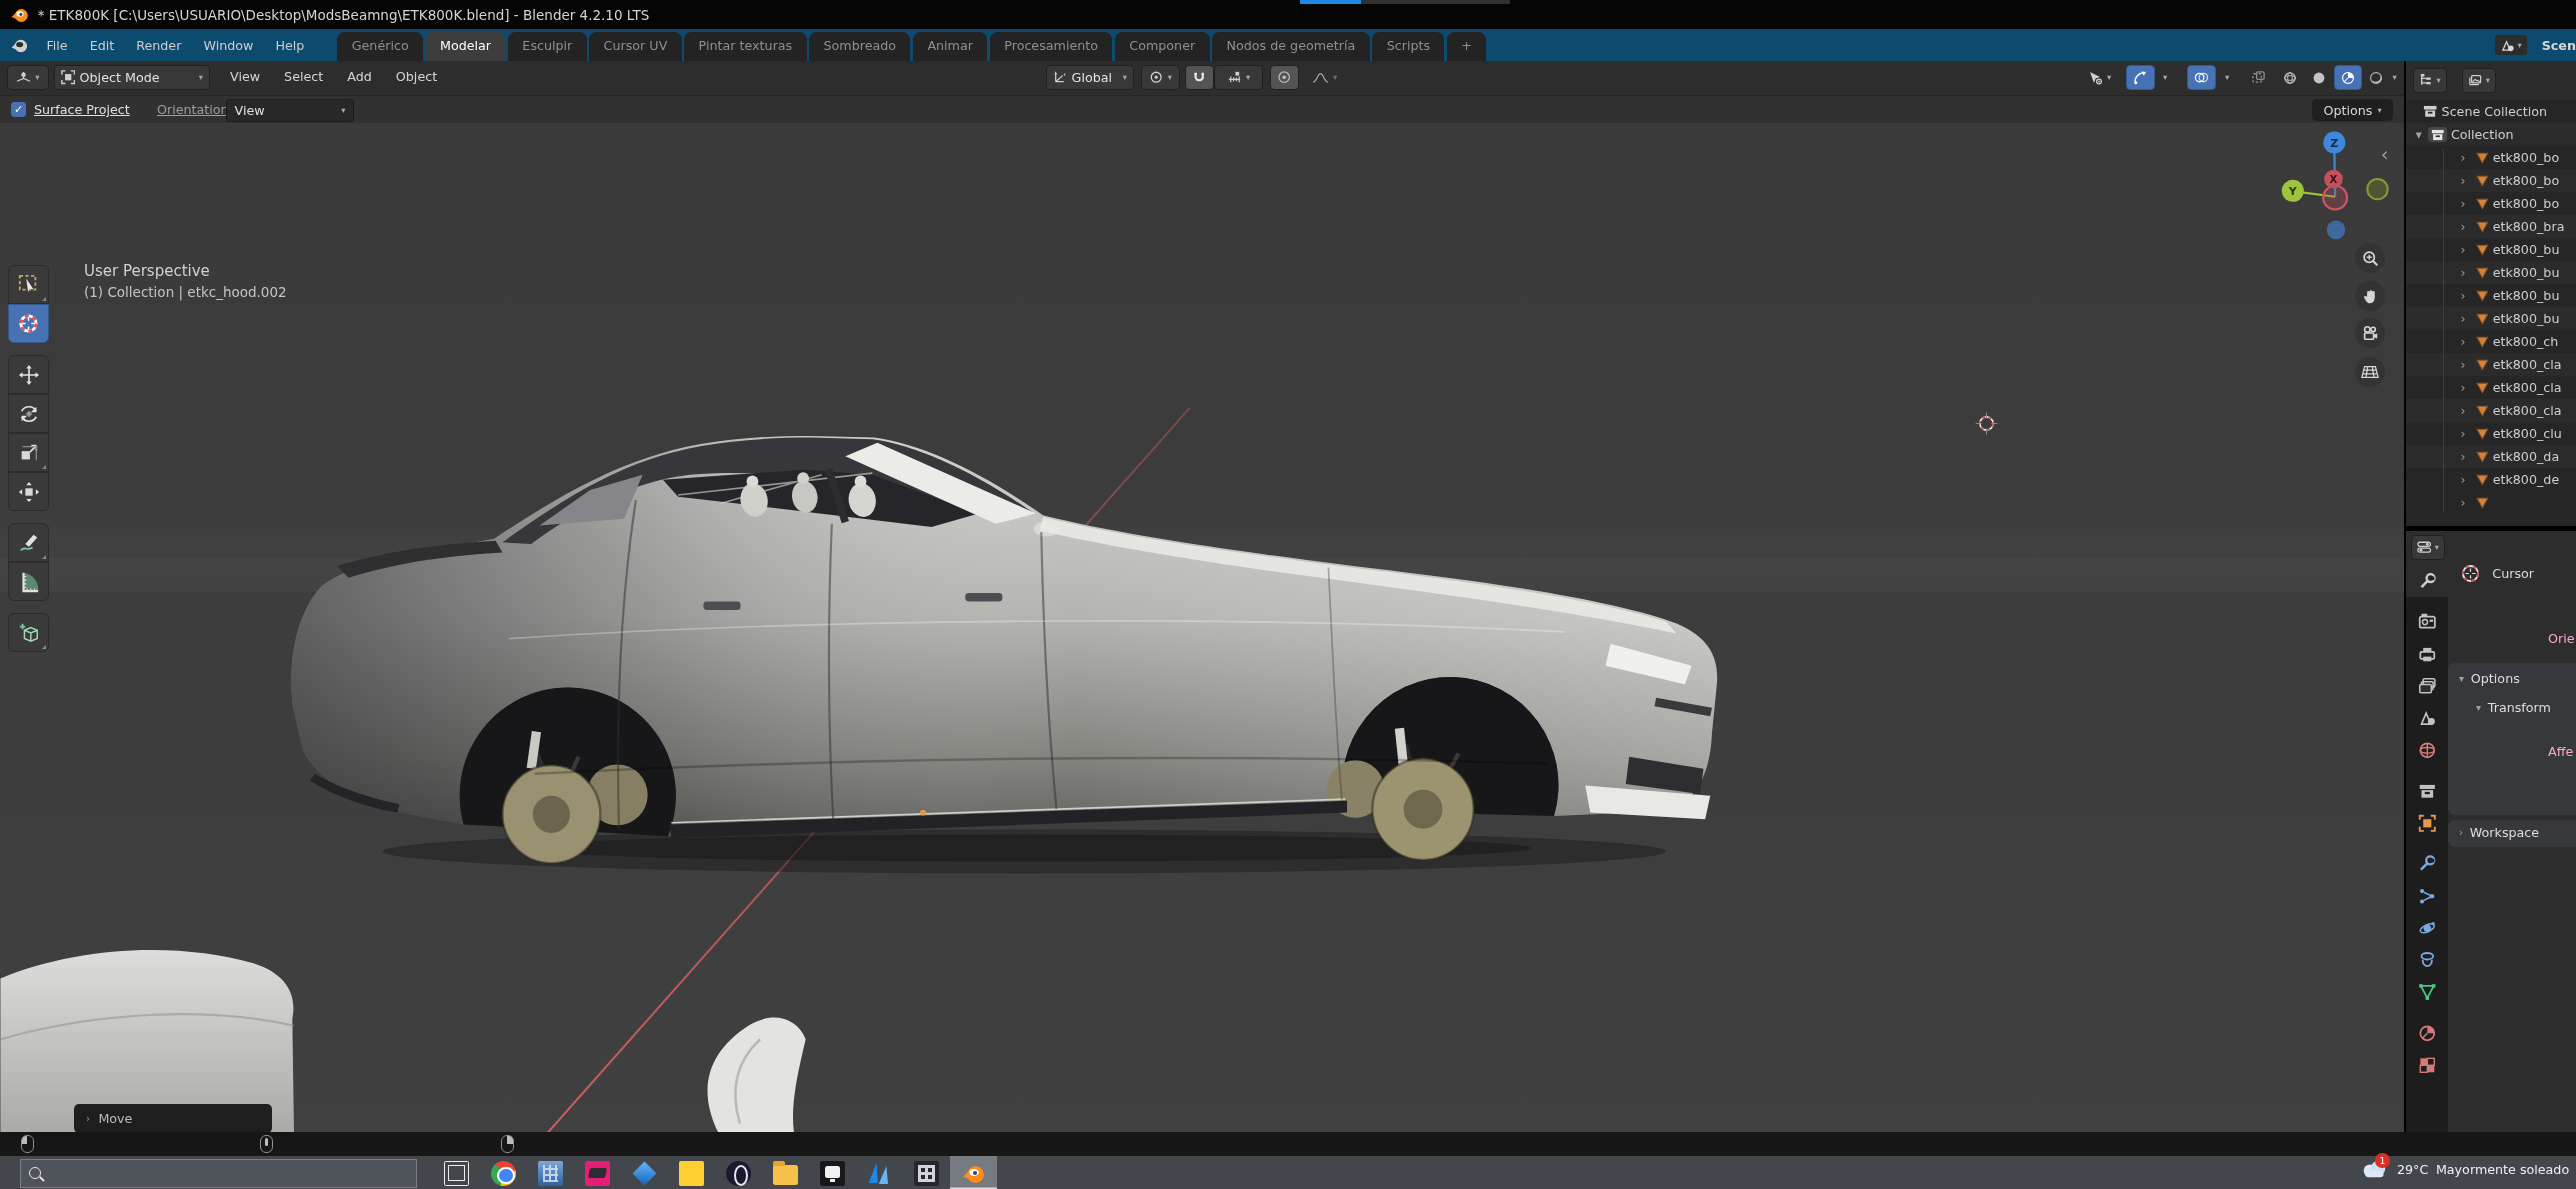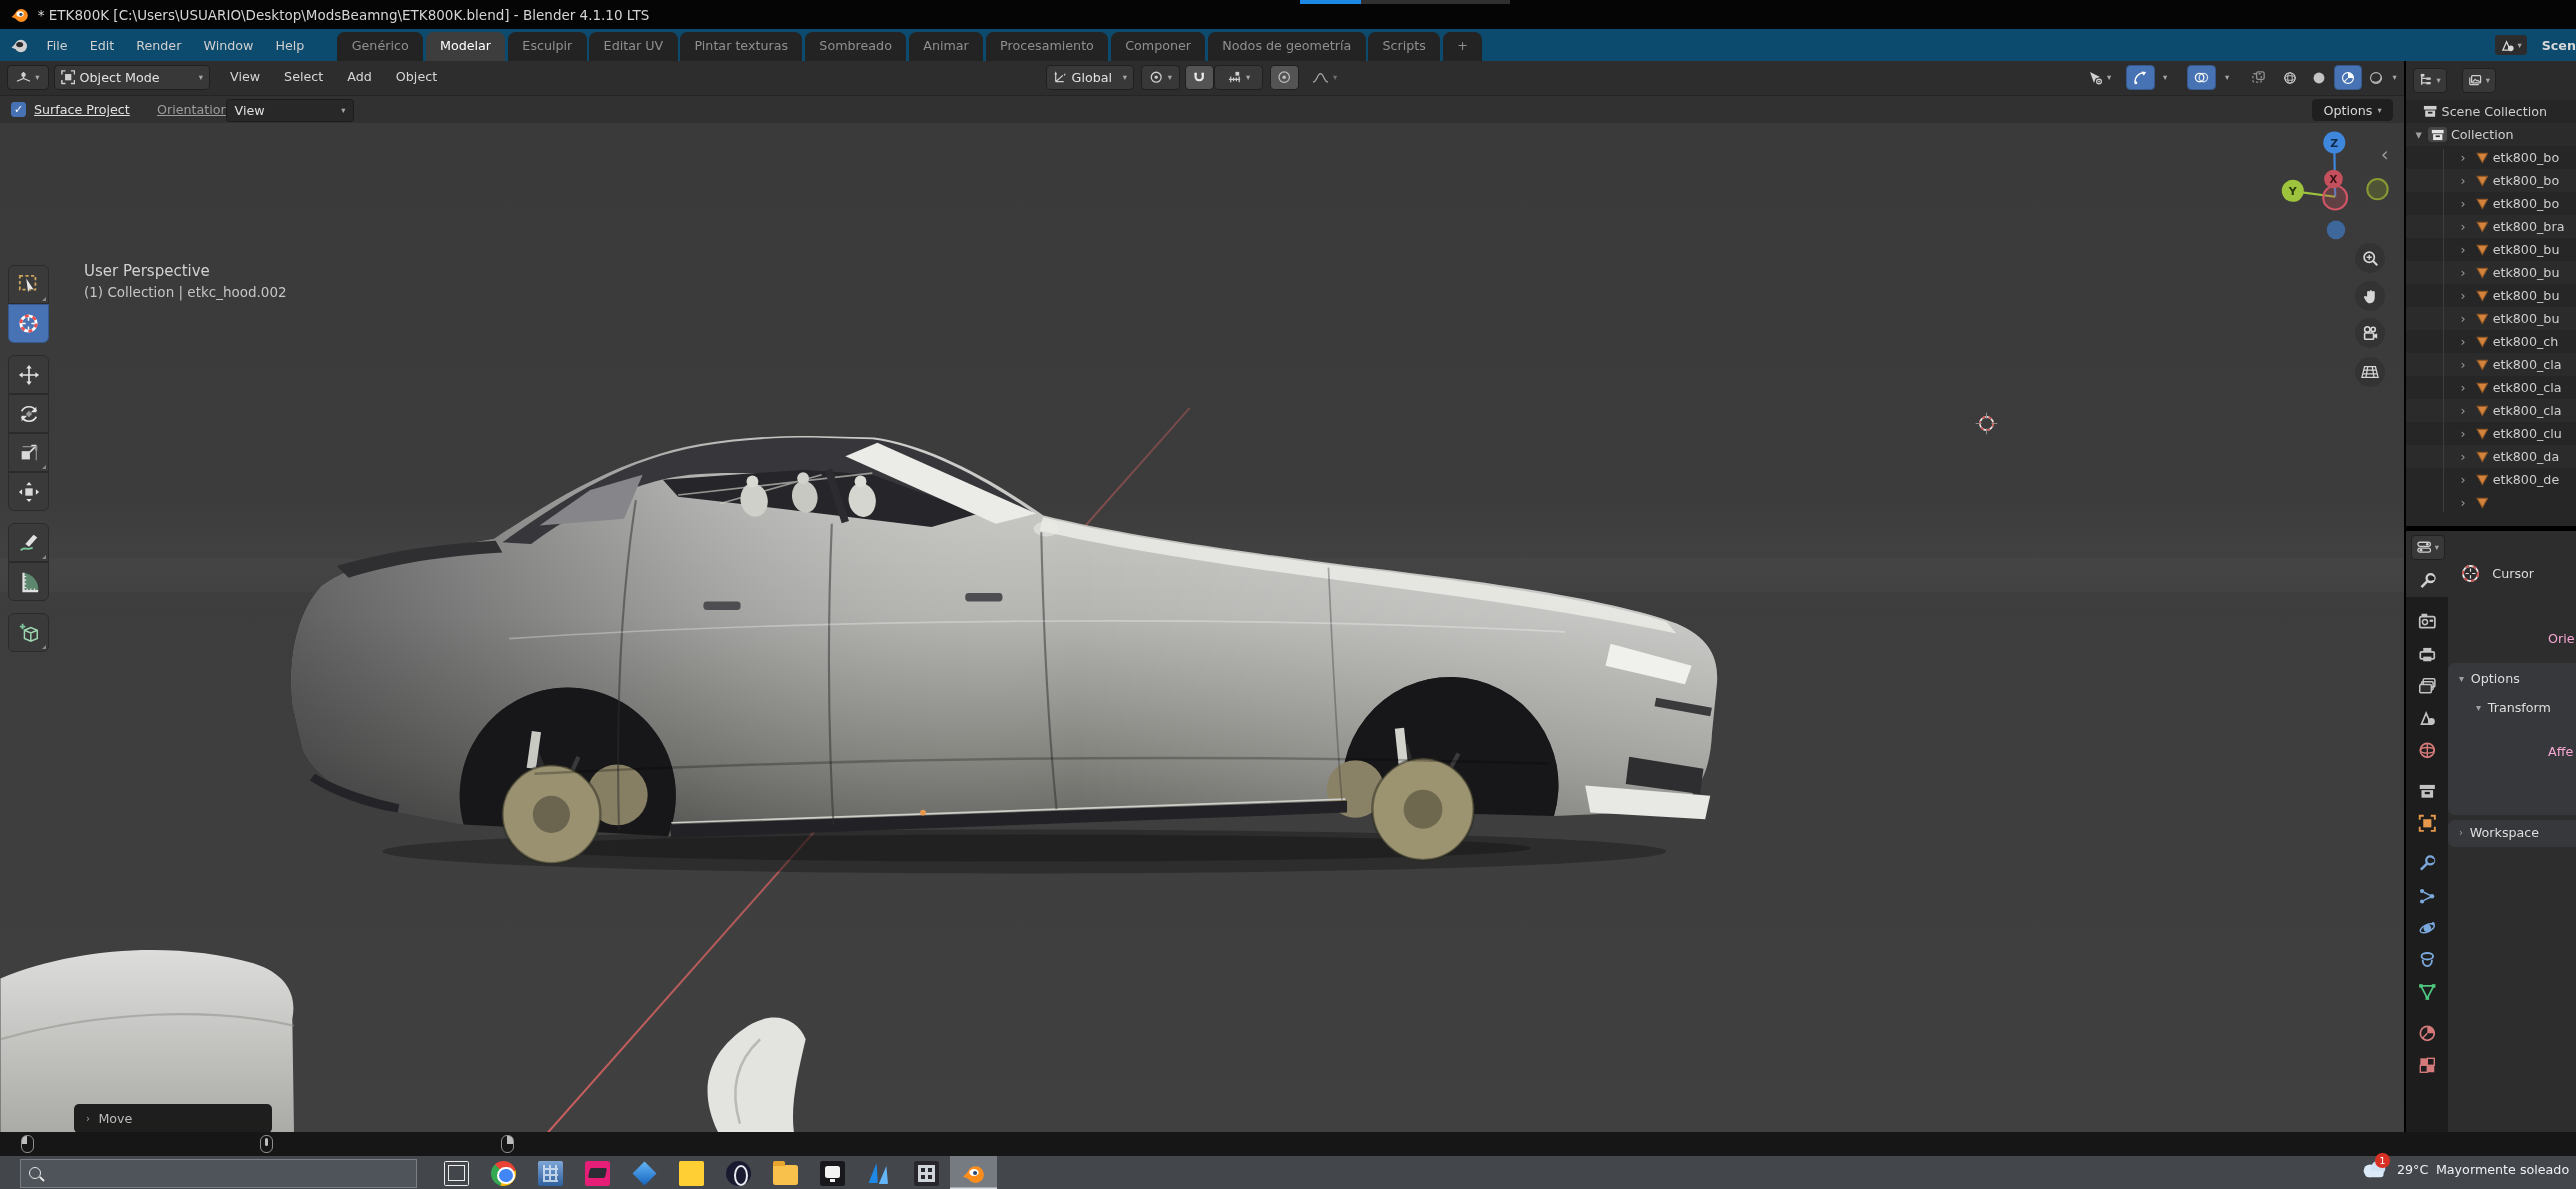--- a/index.html
+++ b/index.html
@@ -159,21 +159,21 @@
 </head>
 <body>
 
 <div class="abs titlebar">
   <svg class="logo" viewBox="0 0 24 24">
     <path d="M2 15 L10 7 L14 9 L7 17 Z" fill="#ff8d1c"></path>
     <circle cx="14" cy="13" r="8" fill="#ff8d1c"></circle>
     <ellipse cx="12.5" cy="11" rx="4.5" ry="3.4" fill="#ffffff"></ellipse>
     <circle cx="13.5" cy="11.5" r="2" fill="#2b4a6f"></circle>
   </svg>
-  <span class="title-text">* ETK800K [C:\Users\USUARIO\Desktop\ModsBeamng\ETK800K.blend] - Blender 4.1.10 LTS</span>
+  <span class="title-text">* ETK800K [C:\Users\USUARIO\Desktop\ModsBeamng\ETK800K.blend] - Blender 4.2.10 LTS</span>
 </div>
 <div class="abs strip-blue"></div>
 <div class="abs strip-gray"></div>
 
 <div class="abs topbar">
   <svg class="blogo-mono" viewBox="0 0 24 24">
     <path d="M2 15 L10 7 L14 9 L7 17 Z" fill="#d0d0d0"></path>
     <circle cx="14" cy="13" r="8" fill="#d0d0d0"></circle>
     <ellipse cx="12.5" cy="11" rx="4.5" ry="3.4" fill="#2a2a2a"></ellipse>
   </svg>
@@ -181,21 +181,21 @@
       <span class="tb-menu">File</span>
       <span class="tb-menu">Edit</span>
       <span class="tb-menu">Render</span>
       <span class="tb-menu">Window</span>
       <span class="tb-menu">Help</span>
     </div>
   <div class="ws-tabs">
       <span class="ws-tab">Genérico</span>
       <span class="ws-tab active">Modelar</span>
       <span class="ws-tab">Esculpir</span>
-      <span class="ws-tab">Editar UV</span>
+      <span class="ws-tab">Cursor UV</span>
       <span class="ws-tab">Pintar texturas</span>
       <span class="ws-tab">Sombreado</span>
       <span class="ws-tab">Animar</span>
       <span class="ws-tab">Procesamiento</span>
       <span class="ws-tab">Componer</span>
       <span class="ws-tab">Nodos de geometría</span>
       <span class="ws-tab">Scripts</span>
       <span class="ws-tab">+</span>
     </div>
   <div class="scene-sel">

